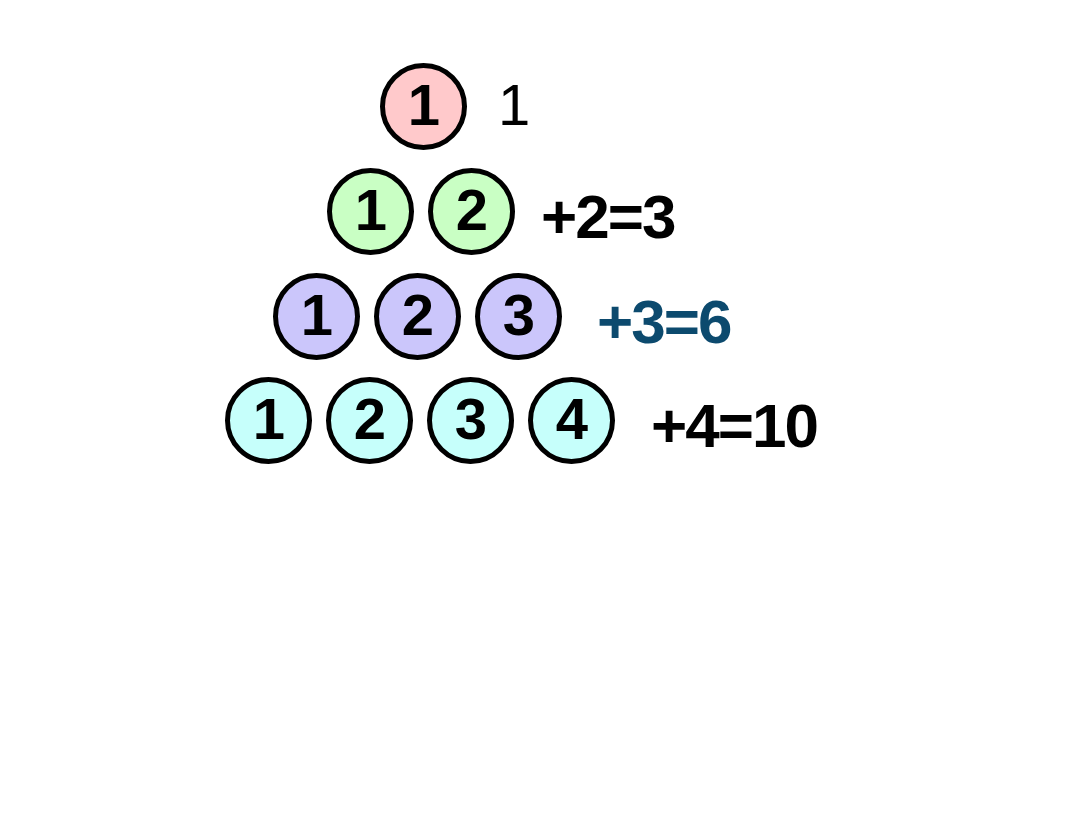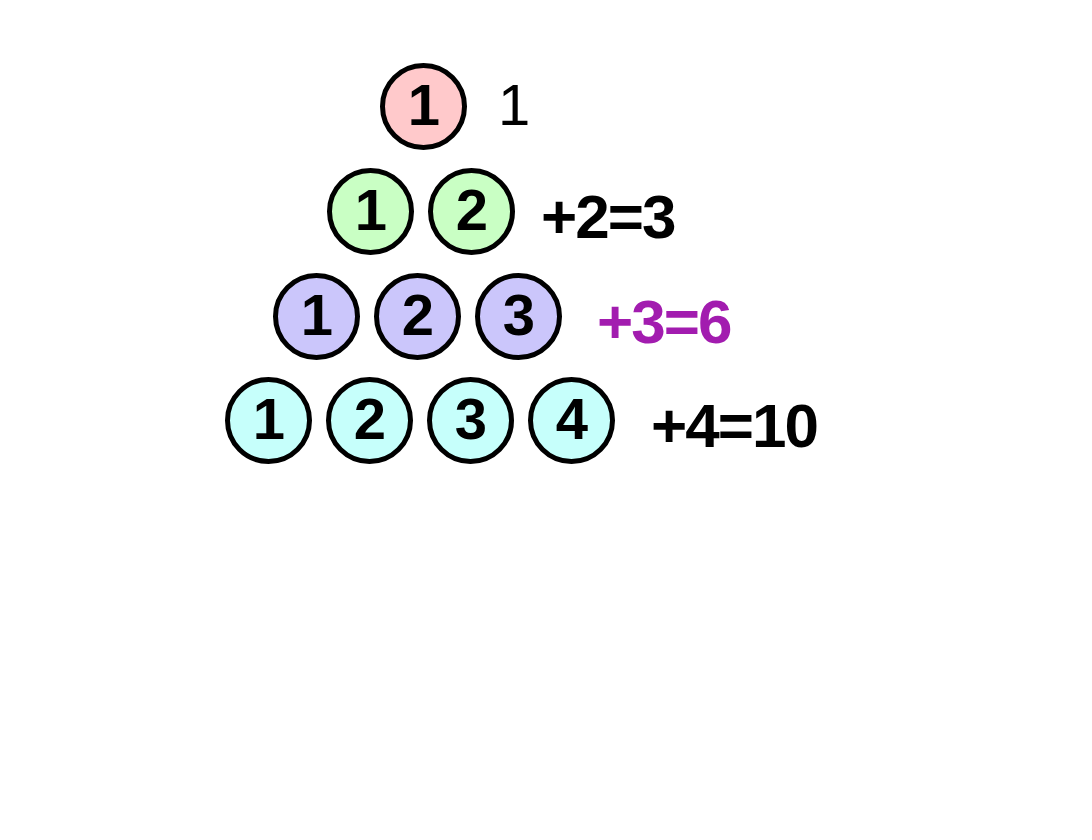--- a/index.html
+++ b/index.html
@@ -111,21 +111,21 @@
   <div class="row" id="row-3">
     <div class="circle" style="background-color: rgb(203, 198, 251); border-color: rgb(0, 0, 0);">
       <span class="circle-num" style="color: rgb(0, 0, 0);">1</span>
     </div>
     <div class="circle" style="background-color: rgb(203, 198, 251); border-color: rgb(0, 0, 0);">
       <span class="circle-num" style="color: rgb(0, 0, 0);">2</span>
     </div>
     <div class="circle" style="background-color: rgb(203, 198, 251); border-color: rgb(0, 0, 0);">
       <span class="circle-num" style="color: rgb(0, 0, 0);">3</span>
     </div>
-    <div class="row-label heavy" style="color: #a21caf;">+3=6</div>
+    <div class="row-label heavy" style="color: #0c4a6e;">+3=6</div>
   </div>
 
   <div class="row" id="row-4">
     <div class="circle" style="background-color: rgb(198, 255, 251); border-color: rgb(0, 0, 0);">
       <span class="circle-num" style="color: rgb(0, 0, 0);">1</span>
     </div>
     <div class="circle" style="background-color: rgb(198, 255, 251); border-color: rgb(0, 0, 0);">
       <span class="circle-num" style="color: rgb(0, 0, 0);">2</span>
     </div>
     <div class="circle" style="background-color: rgb(198, 255, 251); border-color: rgb(0, 0, 0);">

